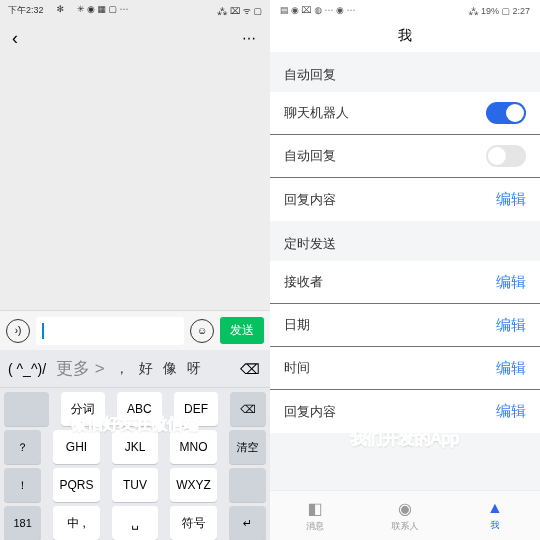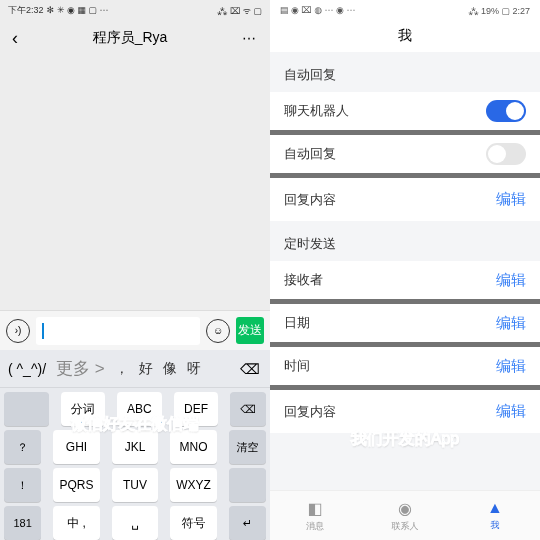--- a/index.html
+++ b/index.html
@@ -1,49 +1,49 @@
 <!DOCTYPE html>
 <html><head>
 <meta charset="utf-8">
 <style>
 *{margin:0;padding:0;box-sizing:border-box;font-family:-apple-system,"Helvetica Neue",Arial,sans-serif}
 body{width:540px;height:540px;display:flex;background:#000}
 .phone{width:270px;height:540px;background:#fff;position:relative;overflow:hidden}
 .left{background:#ededed}
 .statusbar{height:20px;display:flex;justify-content:space-between;align-items:center;padding:0 8px;font-size:9px;color:#333}
-.sb-l,.sb-r{display:flex;align-items:center;gap:3px}
+.sb-l,.sb-r{display:flex;align-items:flex-start;gap:13px}
 .topbar{height:36px;display:flex;align-items:center;justify-content:space-between;padding:0 12px;background:#ededed}
 .back{font-size:18px;font-weight:300}
 .title{font-size:14px;font-weight:500}
 .dots{font-size:14px;letter-spacing:2px}
 .chat-area{height:254px;background:#ededed}
 .input-bar{height:40px;background:#f5f5f5;border-top:1px solid #ddd;display:flex;align-items:center;padding:0 6px;gap:6px}
 .circ{width:24px;height:24px;border:1.5px solid #333;border-radius:50%;display:flex;align-items:center;justify-content:center;font-size:10px}
 .txtfield{flex:1;height:28px;background:#fff;border-radius:3px;display:flex;align-items:center;padding:0 6px;font-size:13px;color:#0a84d8}
 .cursor{width:1.5px;height:16px;background:#0a84d8;animation:blink 1s infinite}
 @keyframes blink{50%{opacity:0}}
-.sendbtn{background:#07c160;color:#fff;font-size:12px;padding:5px 2px;border-radius:3px}
+.sendbtn{background:#07c160;color:#fff;font-size:12px;padding:5px 10px;border-radius:3px}
 .suggest{height:38px;background:#e8eaee;display:flex;align-items:center;padding:0 8px;font-size:14px;gap:10px;border-bottom:1px solid #d5d7db}
 .sug-extra{font-size:17px;color:#888}
 .sug-word{color:#333}
 .sug-del{margin-left:auto;width:24px;height:18px;display:flex;align-items:center;justify-content:center}
 .kbd{background:#e8eaee;padding:4px}
 .krow{display:flex;gap:12px;margin-bottom:4px}
 .key{flex:1;height:34px;background:#fff;border-radius:4px;display:flex;align-items:center;justify-content:center;font-size:12px;box-shadow:0 1px 0 rgba(0,0,0,0.15)}
 .key.side{background:#cfd3da;font-size:11px;flex:0.8}
 .key.empty{background:#cfd3da}
 .overlay{position:absolute;left:50%;transform:translateX(-50%);font-size:16px;font-weight:400;color:#5c97c9;-webkit-text-stroke:1.5px #fff;text-shadow:0 1px 2px rgba(0,0,0,0.3)}
 .ov1{bottom:105px}
 .ov2{bottom:90px}
 .right{background:#f4f5f7}
 .r-statusbar{height:20px;display:flex;justify-content:space-between;align-items:center;padding:0 10px;font-size:9px;color:#555;background:#fff}
 .r-title{height:32px;display:flex;align-items:center;justify-content:center;font-size:14px;font-weight:500;background:#fff}
 .section-h{padding:14px 14px 8px;font-size:13px;font-weight:500;color:#333}
 .card{background:#fff;margin:0 0 0 0}
-.row{height:43px;display:flex;align-items:center;justify-content:space-between;padding:0 14px;border-bottom:5px solid #737373;font-size:13px}
+.row{height:43px;display:flex;align-items:center;justify-content:space-between;padding:0 14px;border-bottom:1px solid #737373;font-size:13px}
 .row:last-child{border-bottom:none}
 .row-label{color:#333}
 .edit-link{color:#3b82f6;font-size:15px}
 .toggle{width:40px;height:22px;border-radius:11px;position:relative}
 .toggle.on{background:#2968e6}
 .toggle.off{background:#e5e5e5}
 .knob{width:18px;height:18px;background:#fff;border-radius:50%;position:absolute;top:2px}
 .toggle.on .knob{right:2px}
 .toggle.off .knob{left:2px}
 .bottom-tabs{position:absolute;bottom:0;left:0;right:0;height:50px;background:#fafafa;border-top:1px solid #eee;display:flex}
@@ -60,21 +60,20 @@
         <span>下午2:32</span>
         <span>✻</span>
         <span>✳ ◉ ▦ ▢ ⋯</span>
       </div>
     <div class="sb-r">
         <span>⁂ ⌧ ᯤ ▢</span>
       </div>
   </div>
   <div class="topbar">
     <span class="back">‹</span>
-    <span class="title">程序员_Rya</span>
     <span class="dots">⋯</span>
   </div>
   <div class="chat-area"></div>
   <div class="input-bar">
     <div class="circ">›)</div>
     <div class="txtfield">
         <span class="cursor"></span>
       </div>
     <div class="circ">☺</div>
     <div class="sendbtn">发送</div>

